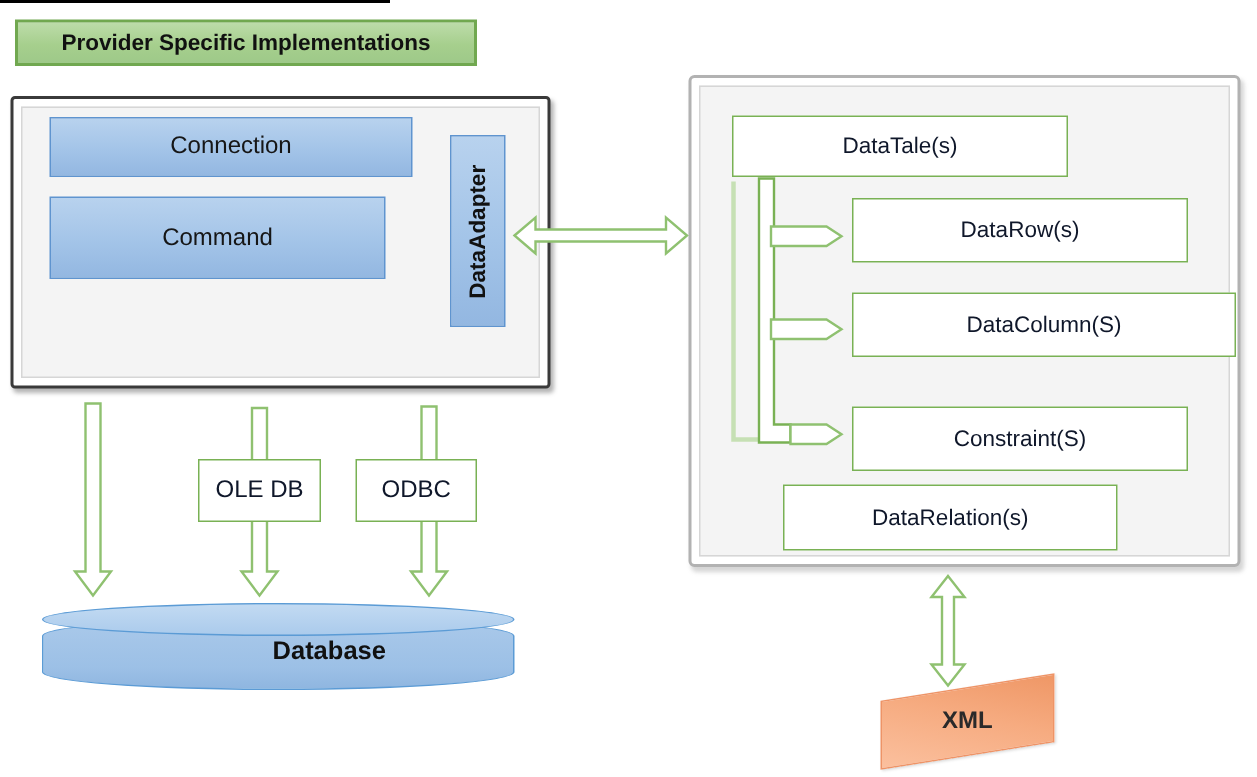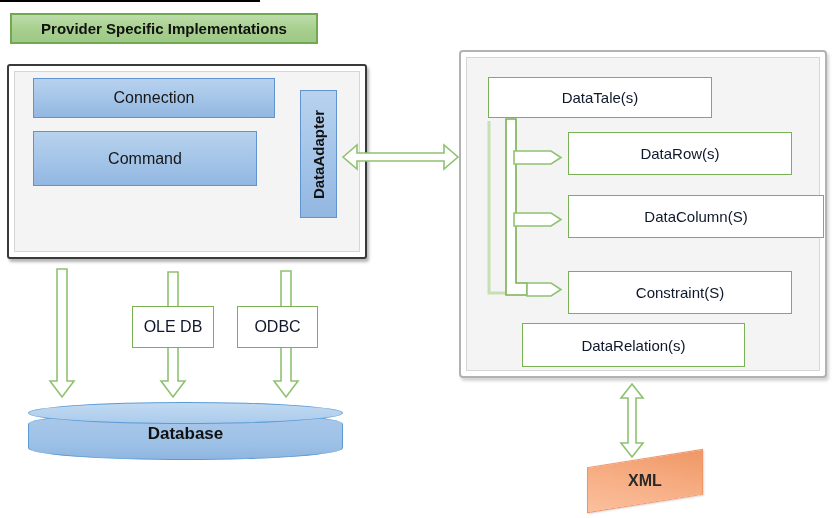--- a/index.html
+++ b/index.html
@@ -41,21 +41,21 @@
        font-size:15px;color:#0f172a;}
   
   .cyl{left:28px;top:402px;width:315px;height:58px;}
   .cyl .body{position:absolute;left:0;top:10px;width:315px;height:48px;
        background:linear-gradient(180deg,#aac9ea 0%,#9cc0e6 70%,#8fb6e0 100%);
        border:1.5px solid #5b9bd5;border-radius:157px/12px;box-sizing:border-box;}
   .cyl .lid{position:absolute;left:0;top:0;width:315px;height:22px;
        background:linear-gradient(180deg,#c2daf2 0%,#abcbec 100%);
        border:1.5px solid #5b9bd5;border-radius:50%;box-sizing:border-box;}
   .cyl .lbl{position:absolute;left:0;top:22px;width:315px;text-align:center;
-       font-weight:700;font-size:17px;color:#111;}
+       font-weight:700;font-size:17px;color:#111;padding-left:34px;}
   
   .xml{left:587px;top:458px;width:116px;height:46px;
        transform:skewY(-9deg);
        background:linear-gradient(200deg,#ef9766 0%,#f6ab80 45%,#fbc09e 100%);
        border:1px solid #ee9467;box-sizing:border-box;
        display:flex;align-items:center;justify-content:center;
        box-shadow:1px 1px 2px rgba(0,0,0,.15);}
   .xml span{transform:skewY(9deg);font-weight:700;font-size:16px;color:#2a2a2a;}
   .svglayer{left:0;top:0;width:838px;height:518px;pointer-events:none;}
   .topline{left:0;top:0;width:260px;height:2px;background:#000;}

